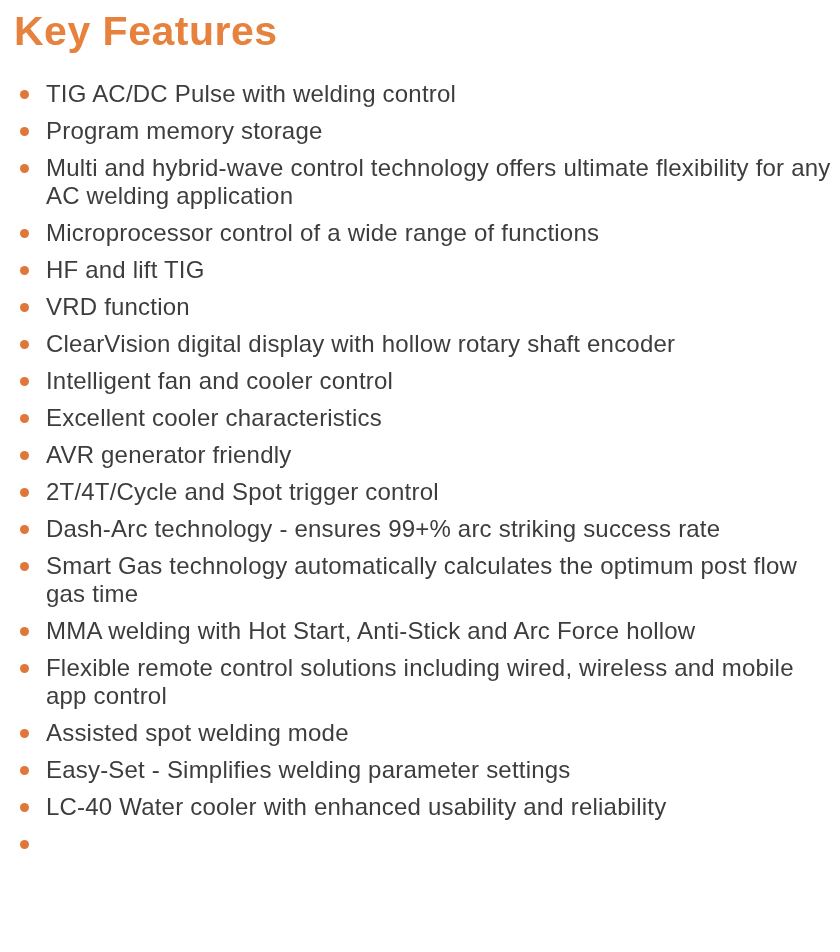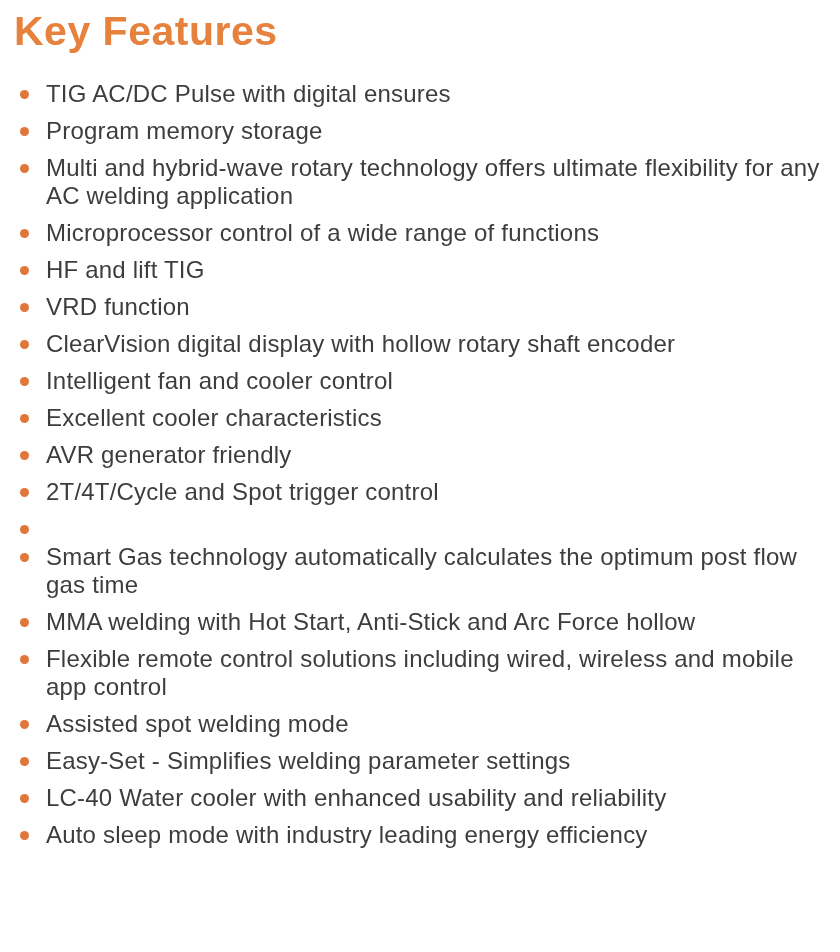--- a/index.html
+++ b/index.html
@@ -56,31 +56,31 @@
 </style>
 </head>
 <body>
 
 <div class="page">
   <h1 class="page-title">Key Features</h1>
 
   <ul class="feature-list">
   <li>
     <span class="bullet-dot"></span>
-    <span class="feature-text">TIG AC/DC Pulse with digital ensures</span>
+    <span class="feature-text">TIG AC/DC Pulse with welding control</span>
   </li>
 
   <li>
     <span class="bullet-dot"></span>
     <span class="feature-text">Program memory storage</span>
   </li>
 
   <li>
     <span class="bullet-dot"></span>
-    <span class="feature-text">Multi and hybrid-wave rotary technology offers ultimate flexibility for any AC welding application</span>
+    <span class="feature-text">Multi and hybrid-wave control technology offers ultimate flexibility for any AC welding application</span>
   </li>
 
   <li>
     <span class="bullet-dot"></span>
     <span class="feature-text">Microprocessor control of a wide range of functions</span>
   </li>
 
   <li>
     <span class="bullet-dot"></span>
     <span class="feature-text">HF and lift TIG</span>
@@ -112,20 +112,21 @@
     <span class="feature-text">AVR generator friendly</span>
   </li>
 
   <li>
     <span class="bullet-dot"></span>
     <span class="feature-text">2T/4T/Cycle and Spot trigger control</span>
   </li>
 
   <li>
     <span class="bullet-dot"></span>
+    <span class="feature-text">Dash-Arc technology - ensures 99+% arc striking success rate</span>
   </li>
 
   <li>
     <span class="bullet-dot"></span>
     <span class="feature-text">Smart Gas technology automatically calculates the optimum post flow gas time</span>
   </li>
 
   <li>
     <span class="bullet-dot"></span>
     <span class="feature-text">MMA welding with Hot Start, Anti-Stick and Arc Force hollow</span>
@@ -146,16 +147,15 @@
     <span class="feature-text">Easy-Set - Simplifies welding parameter settings</span>
   </li>
 
   <li>
     <span class="bullet-dot"></span>
     <span class="feature-text">LC-40 Water cooler with enhanced usability and reliability</span>
   </li>
 
   <li>
     <span class="bullet-dot"></span>
-    <span class="feature-text">Auto sleep mode with industry leading energy efficiency</span>
   </li>
 </ul>
 </div>
 
 </body></html>

